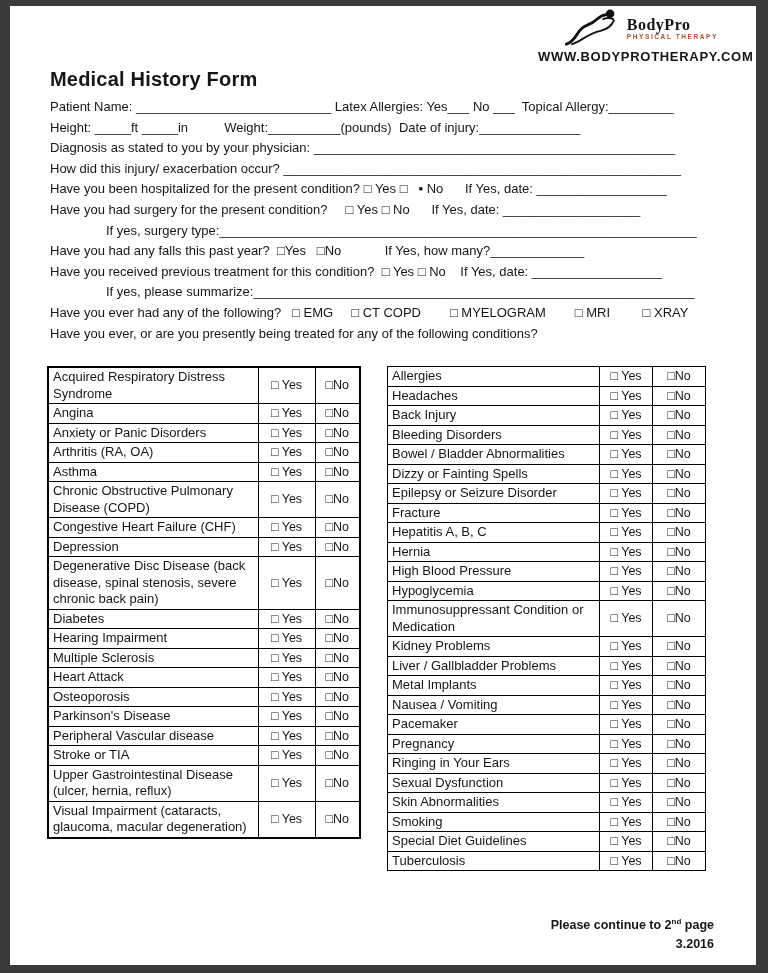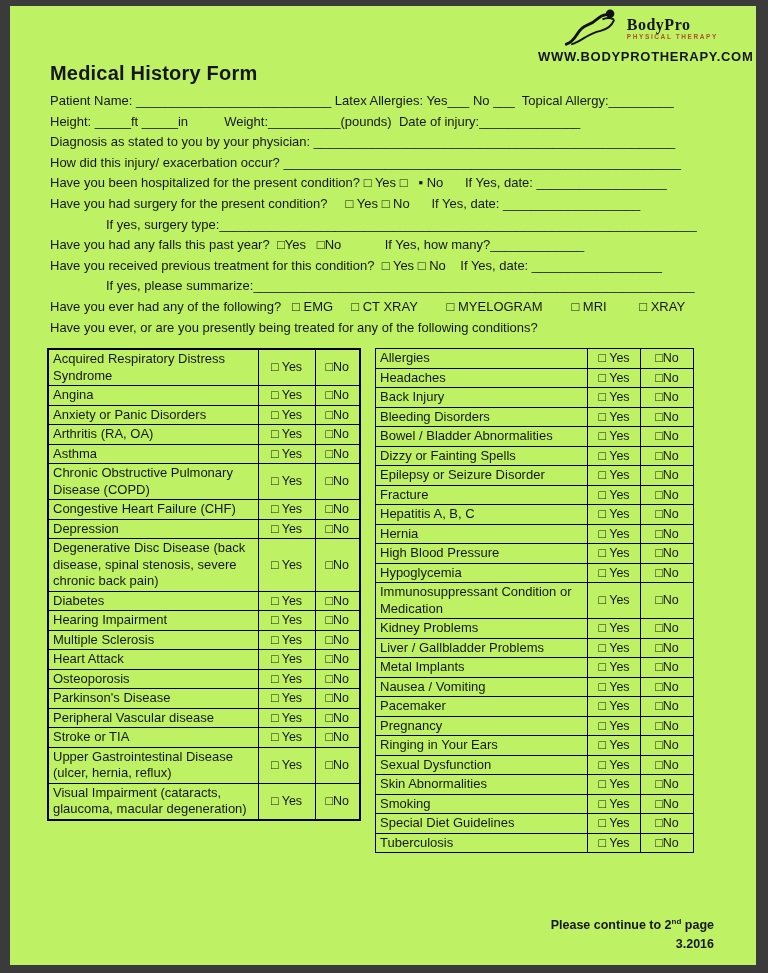--- a/index.html
+++ b/index.html
@@ -3,36 +3,36 @@
 <meta charset="utf-8">
 <style>
   html,body{margin:0;padding:0}
   body{
     width:768px;height:973px;position:relative;overflow:hidden;
     background:#3b3b3b;
     font-family:"Liberation Sans",sans-serif;
   }
   .page{
     position:absolute;left:10px;top:6px;width:746px;height:959px;
-    background:#bef264;color:#161616;overflow:hidden;
+    background:#ffffff;color:#161616;overflow:hidden;
   }
-  .content{padding:2px 42px 0 40px}
+  .content{padding:8px 42px 0 40px}
   
   .logo{position:absolute;top:2px;right:38px;width:180px;text-align:center}
   .logo-row{display:flex;align-items:center;justify-content:flex-end;gap:3px}
   .brand-col{text-align:left}
   .brand{font-family:"Liberation Serif",serif;font-weight:bold;font-size:16px;letter-spacing:.5px;line-height:17px}
   .tagline{font-size:6.5px;letter-spacing:1.6px;font-weight:bold}
   .website{font-size:13px;letter-spacing:.7px;margin-top:1px;font-weight:bold;text-transform:uppercase}
   
   h1.title{font-size:20px;font-weight:bold;margin:54px 0 6px 0;letter-spacing:.2px}
   .line{font-size:13px;line-height:20.6px;white-space:pre-wrap}
   .line.indent{padding-left:56px}
   
-  .tables{display:flex;align-items:flex-start;gap:14px;margin-top:10px}
+  .tables{display:flex;align-items:flex-start;gap:26px;margin-top:22px}
   table.cond{border-collapse:collapse;font-size:13px;table-layout:fixed}
   table.cond td{border:1px solid #000;padding:1px 4px;line-height:16.5px;vertical-align:middle;overflow:hidden}
   table.cond.left-t{border:2px solid #000;margin-left:-3px}
   table.cond td.ck{text-align:center;font-size:12.5px;white-space:nowrap;padding:1px 1px}
   .c-cond-l{width:210px}.c-yes-l{width:57px}.c-no-l{width:45px}
   .c-cond-r{width:212px}.c-yes-r{width:53px}.c-no-r{width:53px}
   
   .footer{position:absolute;right:42px;top:906px;text-align:right;font-weight:bold;font-size:12.5px;line-height:19px}
   .footer sup{font-size:8px}
 </style>
@@ -63,21 +63,21 @@
     <div class="line"><span>Patient Name: </span><span>___________________________</span><span> </span><span>Latex Allergies: Yes</span><span>___</span><span> No </span><span>___</span><span>  Topical Allergy:</span><span>_________</span></div>
     <div class="line"><span>Height: </span><span>_____</span><span>ft </span><span>_____</span><span>in</span><span>          </span><span>Weight:</span><span>__________</span><span>(pounds)  </span><span>Date of injury:</span><span>______________</span></div>
     <div class="line"><span>Diagnosis as stated to you by your physician: </span><span>__________________________________________________</span></div>
     <div class="line"><span>How did this injury/ exacerbation occur? </span><span>_______________________________________________________</span></div>
     <div class="line"><span>Have you been hospitalized for the present condition? </span><span>□ Yes</span><span> </span><span>□   ▪ No</span><span>      </span><span>If Yes, date: </span><span>__________________</span></div>
     <div class="line"><span>Have you had surgery for the present condition?     </span><span>□ Yes</span><span> </span><span>□ No</span><span>      </span><span>If Yes, date: </span><span>___________________</span></div>
     <div class="line indent"><span>If yes, surgery type:</span><span>__________________________________________________________________</span></div>
     <div class="line"><span>Have you had any falls this past year?  </span><span>□Yes</span><span>   </span><span>□No</span><span>            </span><span>If Yes, how many?</span><span>_____________</span></div>
     <div class="line"><span>Have you received previous treatment for this condition?  </span><span>□ Yes</span><span> </span><span>□ No</span><span>    </span><span>If Yes, date: </span><span>__________________</span></div>
     <div class="line indent"><span>If yes, please summarize:</span><span>_____________________________________________________________</span></div>
-    <div class="line"><span>Have you ever had any of the following?   </span><span>□ EMG</span><span>     </span><span>□ CT XRAY</span><span>        </span><span>□ MYELOGRAM</span><span>        </span><span>□ MRI</span><span>         </span><span>□ XRAY</span></div>
+    <div class="line"><span>Have you ever had any of the following?   </span><span>□ EMG</span><span>     </span><span>□ CT COPD</span><span>        </span><span>□ MYELOGRAM</span><span>        </span><span>□ MRI</span><span>         </span><span>□ XRAY</span></div>
     <div class="line"><span>Have you ever, or are you presently being treated for any of the following conditions?</span></div>
 
     <div class="tables">
       <table class="cond left-t">
         <colgroup>
             <col class="c-cond-l">
             <col class="c-yes-l">
             <col class="c-no-l">
           </colgroup>
         <tbody>

